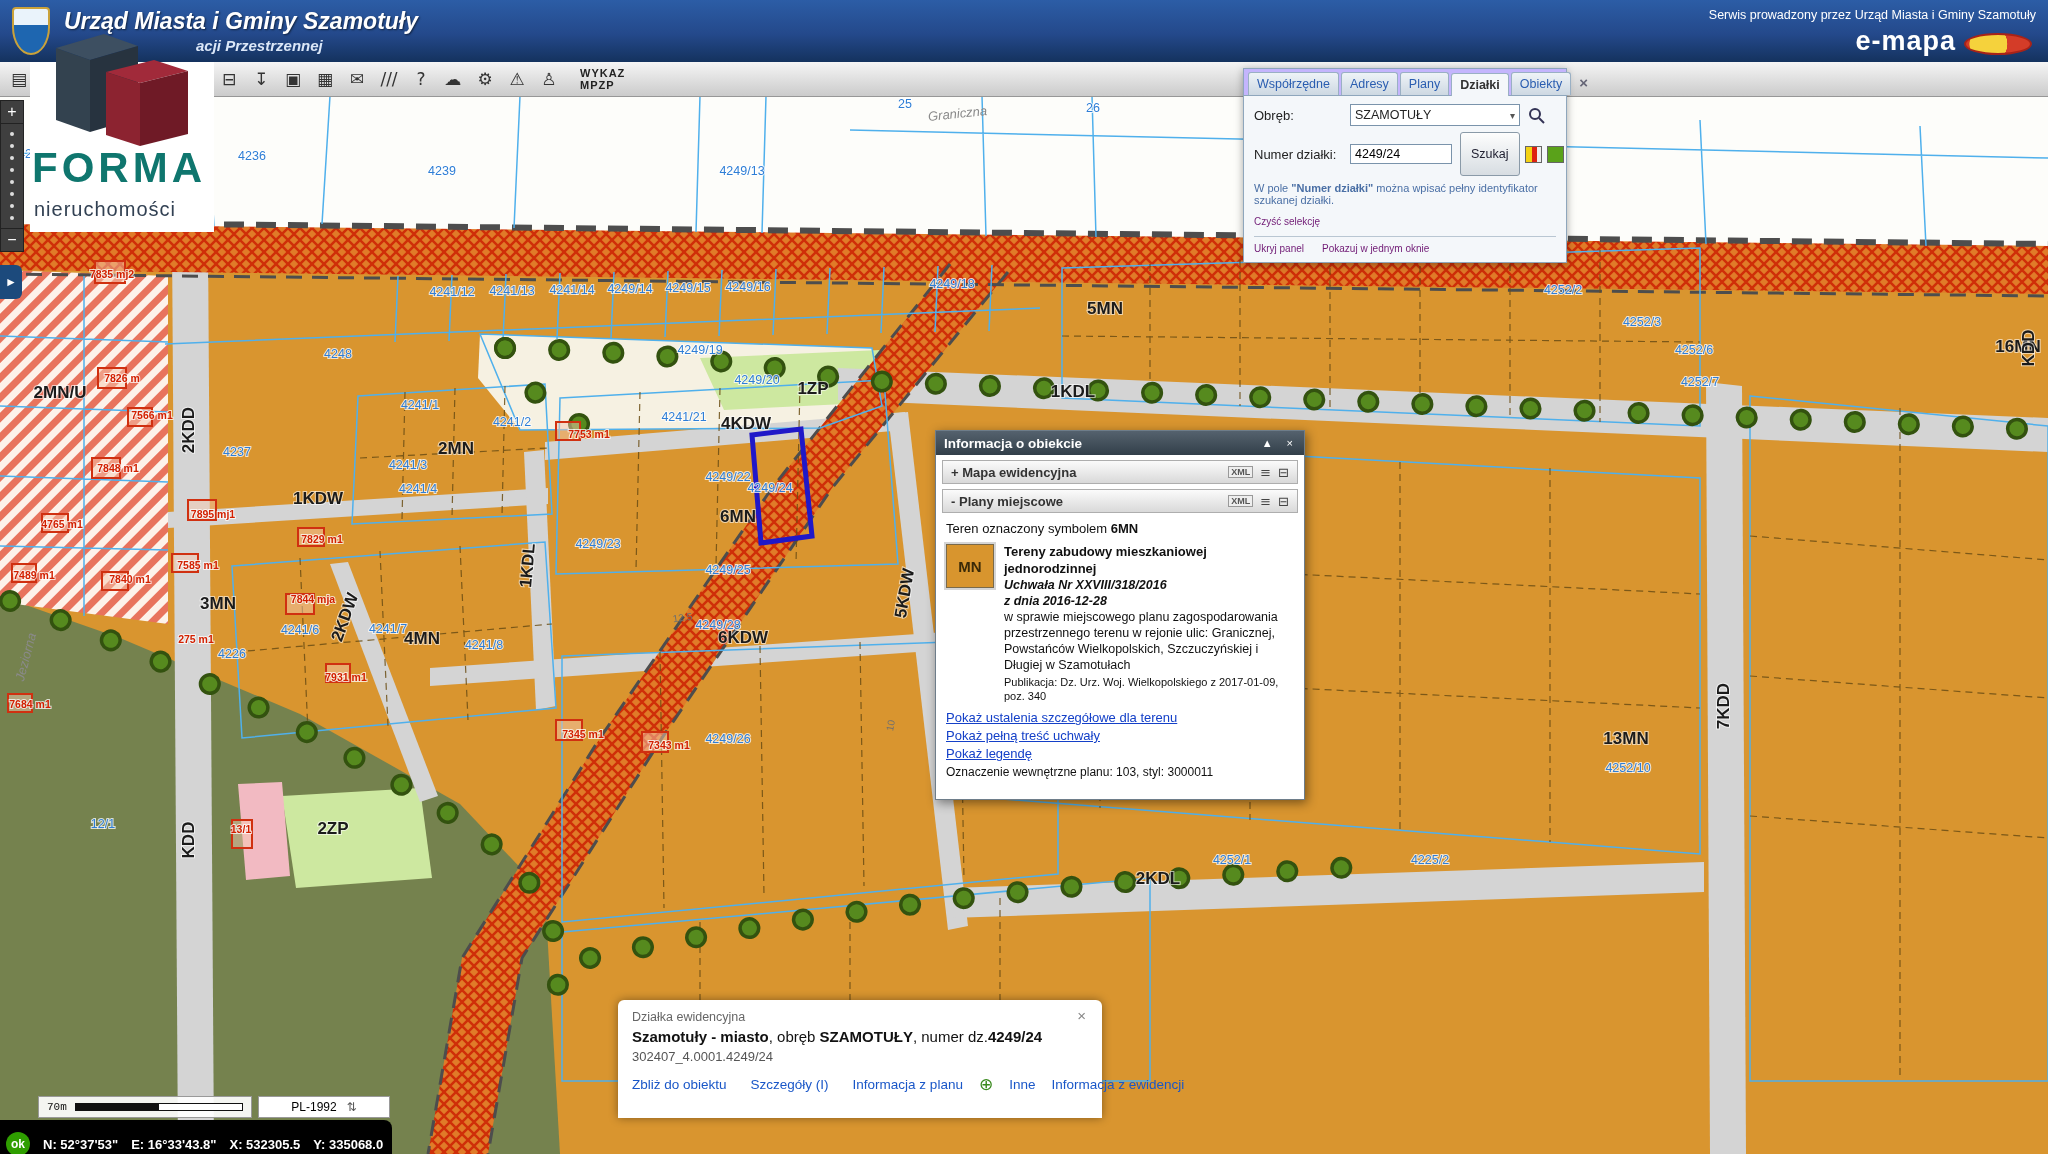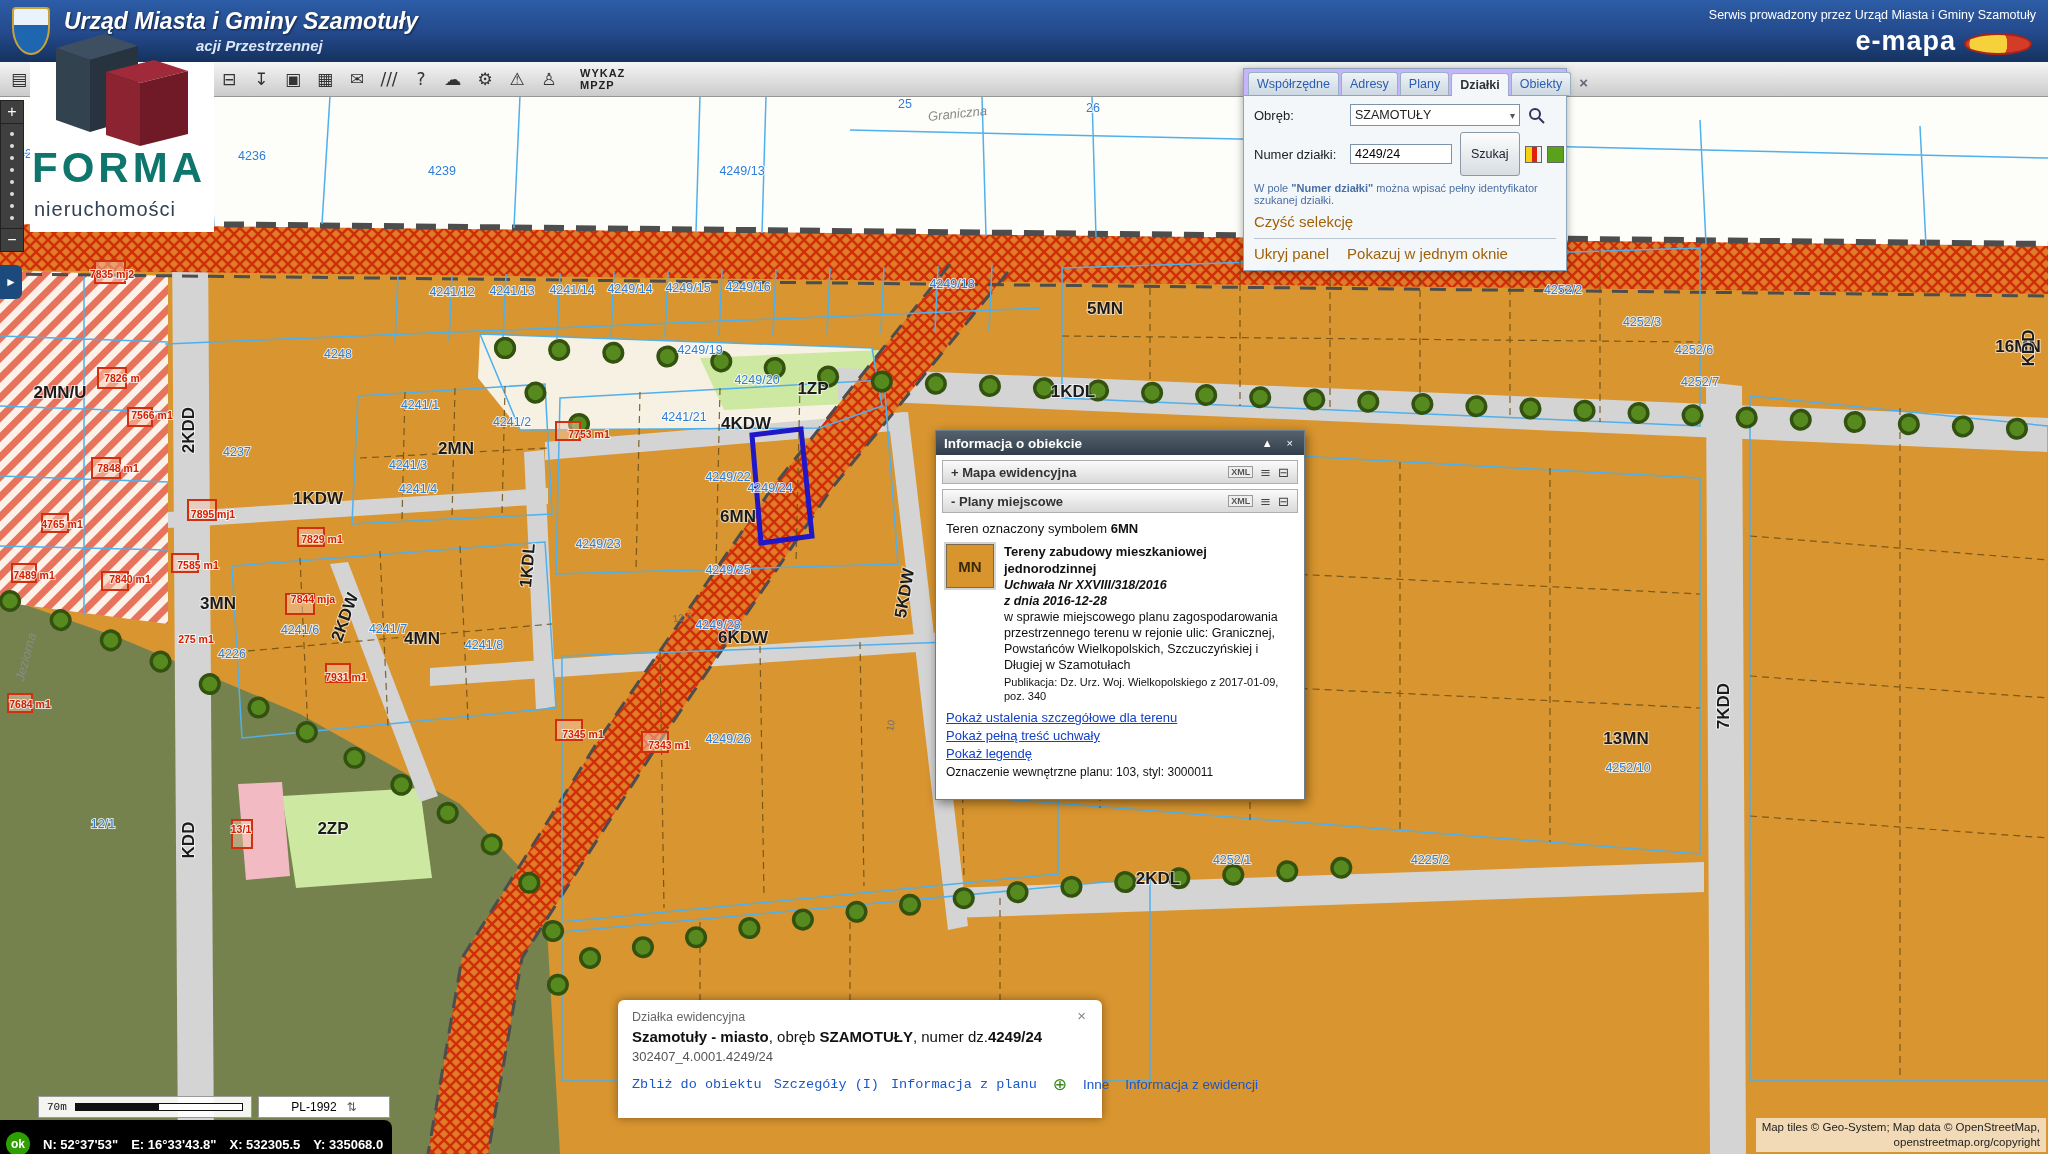--- a/index.html
+++ b/index.html
@@ -76,21 +76,21 @@
   .sel-arrow{color:#555;font-size:10px;}
   .mag{margin-left:8px;cursor:pointer;}
   .sp-input{width:92px;height:18px;border:1px solid #7a93ab;font-size:12.5px;padding:0 4px;
     font-family:"Liberation Sans",sans-serif;}
   .sp-btn{margin-left:8px;padding:14px 10px;font-size:12.5px;background:linear-gradient(180deg,#fdfdfd,#d7dde2);
     border:1px solid #8a9aa8;border-radius:3px;color:#223;cursor:pointer;}
   .swatch{width:15px;height:15px;border:1px solid #666;margin-left:5px;flex:none;}
   .swatch.s1{background:linear-gradient(90deg,#f3d214 0 38%,#dd2211 38% 72%,#eee 72%);}
   .swatch.s2{background:#5aa21a;}
   .sp-hint{font-size:11px;color:#4a6fa5;margin:0 0 7px;}
-  .sp-link{color:#a16207;font-size:15px;text-decoration:none;cursor:pointer;}
+  .sp-link{color:#701a75;font-size:10px;text-decoration:none;cursor:pointer;}
   .sp-footer{border-top:1px solid #b9c6d2;margin-top:8px;padding-top:6px;display:flex;gap:18px;}
   
   .ipopup{position:absolute;left:935px;top:430px;width:370px;height:370px;background:#fff;border:1px solid #6e7d8a;
     box-shadow:2px 3px 10px rgba(0,0,0,.45);z-index:19;box-sizing:border-box;}
   .ip-head{height:24px;background:linear-gradient(180deg,#55626e,#323f4a);color:#fff;font-size:13.5px;font-weight:bold;
     display:flex;align-items:center;padding:0 8px;}
   .ip-hbtn{background:none;border:none;color:#fff;font-size:11px;cursor:pointer;padding:0 3px;}
   .ip-head .hsp{margin-left:auto;display:flex;gap:8px;}
   .ip-bar{height:22px;margin:5px 6px 0;background:linear-gradient(180deg,#fbfbfb,#d9d9d9);border:1px solid #aeaeae;
     display:flex;align-items:center;font-size:13px;font-weight:bold;color:#333;padding:0 8px;cursor:pointer;}
@@ -481,21 +481,21 @@
   </div>
 
   <div class="ppopup">
     <button class="pp-close">×</button>
     <div class="pp-kicker">Działka ewidencyjna</div>
     <div class="pp-main">
       <b>Szamotuły - miasto</b><span>, obręb </span><b>SZAMOTUŁY</b><span>, numer dz.</span><b>4249/24</b>
     </div>
     <div class="pp-id">302407_4.0001.4249/24</div>
     <div class="pp-links">
-      <span id="pp-links-a" class="pp-links" style="gap:12px;margin:0;font-family:Liberation Mono, monospace;">
+      <span id="pp-links-a" class="pp-links" style="gap:24px;margin:0;">
           <a class="pp-link">Zbliż do obiektu</a>
           <a class="pp-link">Szczegóły (I)</a>
           <a class="pp-link">Informacja z planu</a>
         </span>
       <span class="locate">⊕</span>
       <span id="pp-links-b" class="pp-links" style="gap:16px;margin:0;">
           <a class="pp-link">Inne</a>
           <a class="pp-link">Informacja z ewidencji</a>
         </span>
     </div>
@@ -509,18 +509,14 @@
     <span>PL-1992</span>
     <span class="crs-step">⇅</span>
   </div>
   <div class="statusbar">
     <span class="ok-badge">ok</span>
     <span class="st">N: 52°37'53"</span>
     <span class="st">E: 16°33'43.8"</span>
     <span class="st">X: 532305.5</span>
     <span class="st">Y: 335068.0</span>
   </div>
-  <div class="attrib">
-    <div>Map tiles © Geo-System; Map data © OpenStreetMap,</div>
-    <div>openstreetmap.org/copyright</div>
-  </div>
 
 </div>
 
 </body></html>

